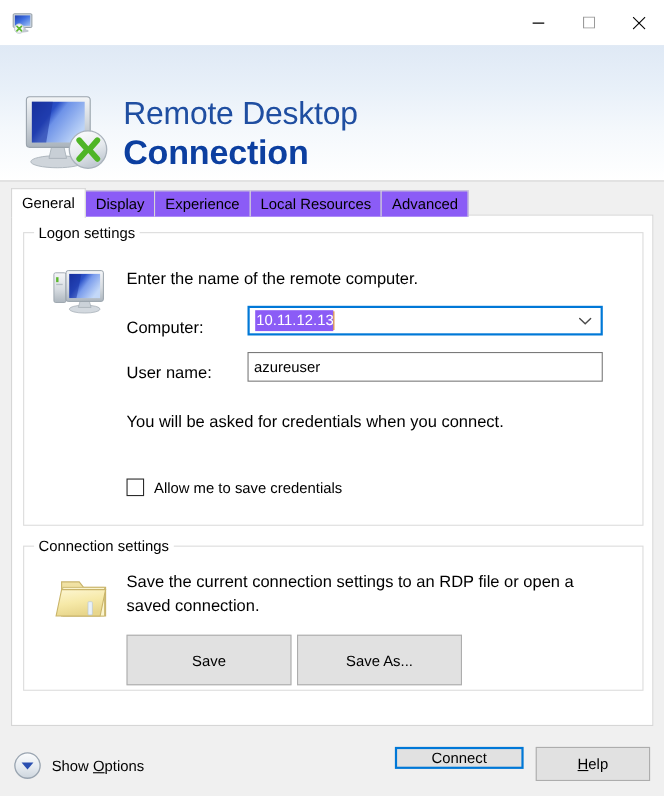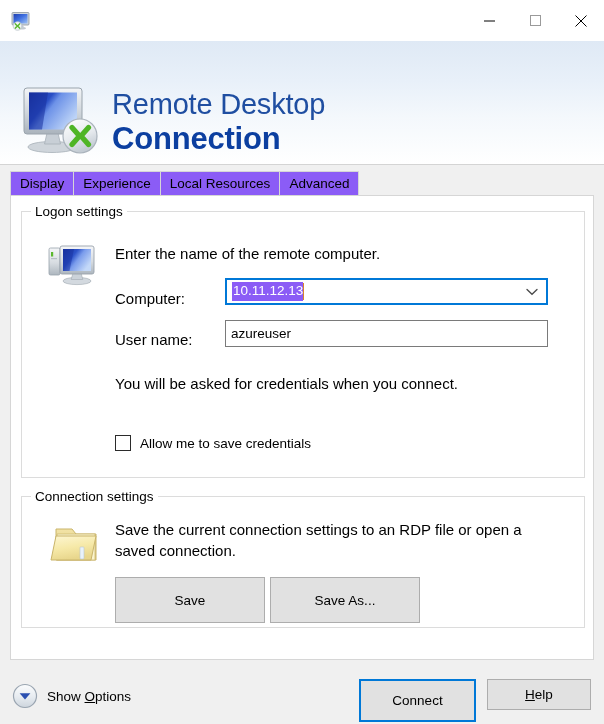--- a/index.html
+++ b/index.html
@@ -286,21 +286,21 @@
     font-size: 13.5px;
     color: #000;
     white-space: nowrap;
   }
   .u { text-decoration: underline; }
   .btn-connect {
     position: absolute;
     left: 359px;
     top: 679px;
     width: 117px;
-    height: 43px;
+    height: 20px;
   }
   .btn-help {
     position: absolute;
     left: 487px;
     top: 679px;
     width: 104px;
     height: 31px;
   }
 </style>
 </head>
@@ -375,20 +375,21 @@
       <path d="M70.5 44.5 L63 53 L70.5 61.5" stroke="#4fb526" stroke-width="5.2" fill="none" stroke-linecap="round" stroke-linejoin="round"></path>
     </svg>
   </div>
   <div class="banner-text">
     <div class="banner-l1">Remote Desktop</div>
     <div class="banner-l2">Connection</div>
   </div>
 </div>
 
 <div class="tabstrip">
+  <div class="tab selected">General</div>
   <div class="tab">Display</div>
   <div class="tab">Experience</div>
   <div class="tab">Local Resources</div>
   <div class="tab">Advanced</div>
 </div>
 
 <div class="tabpanel">
 
   <div class="group" id="group-logon">
     <div class="group-title">Logon settings</div>

